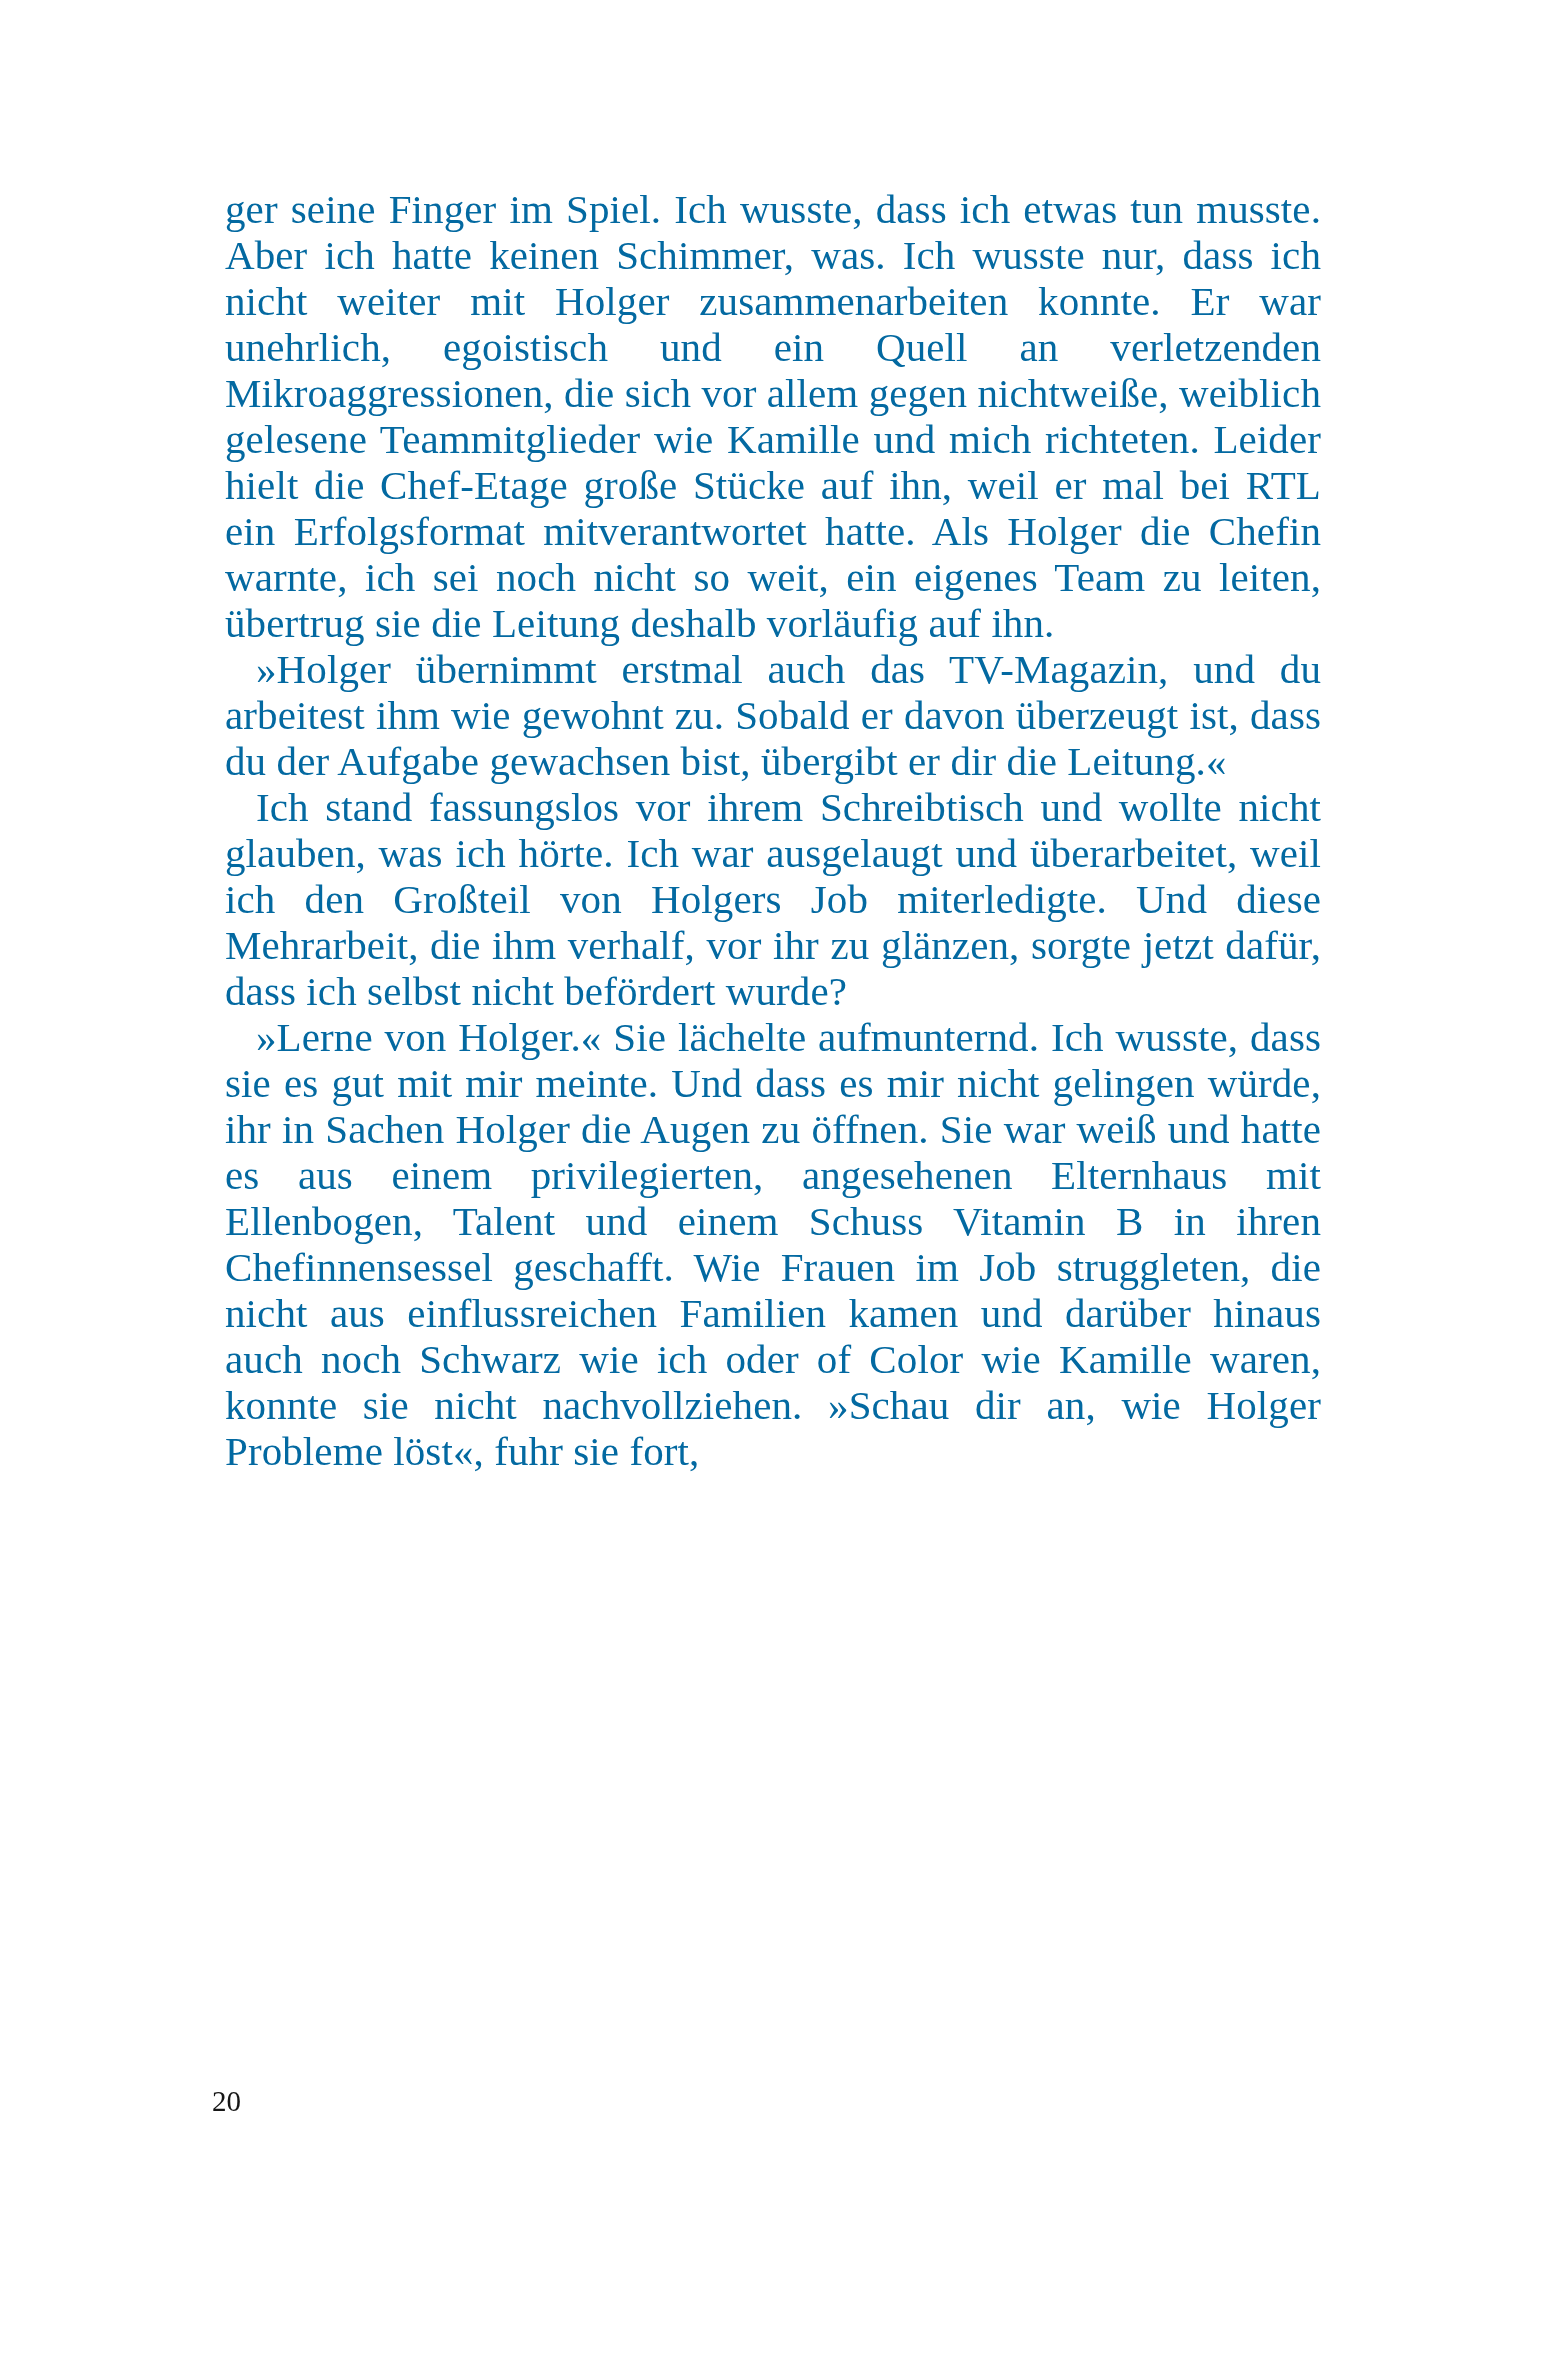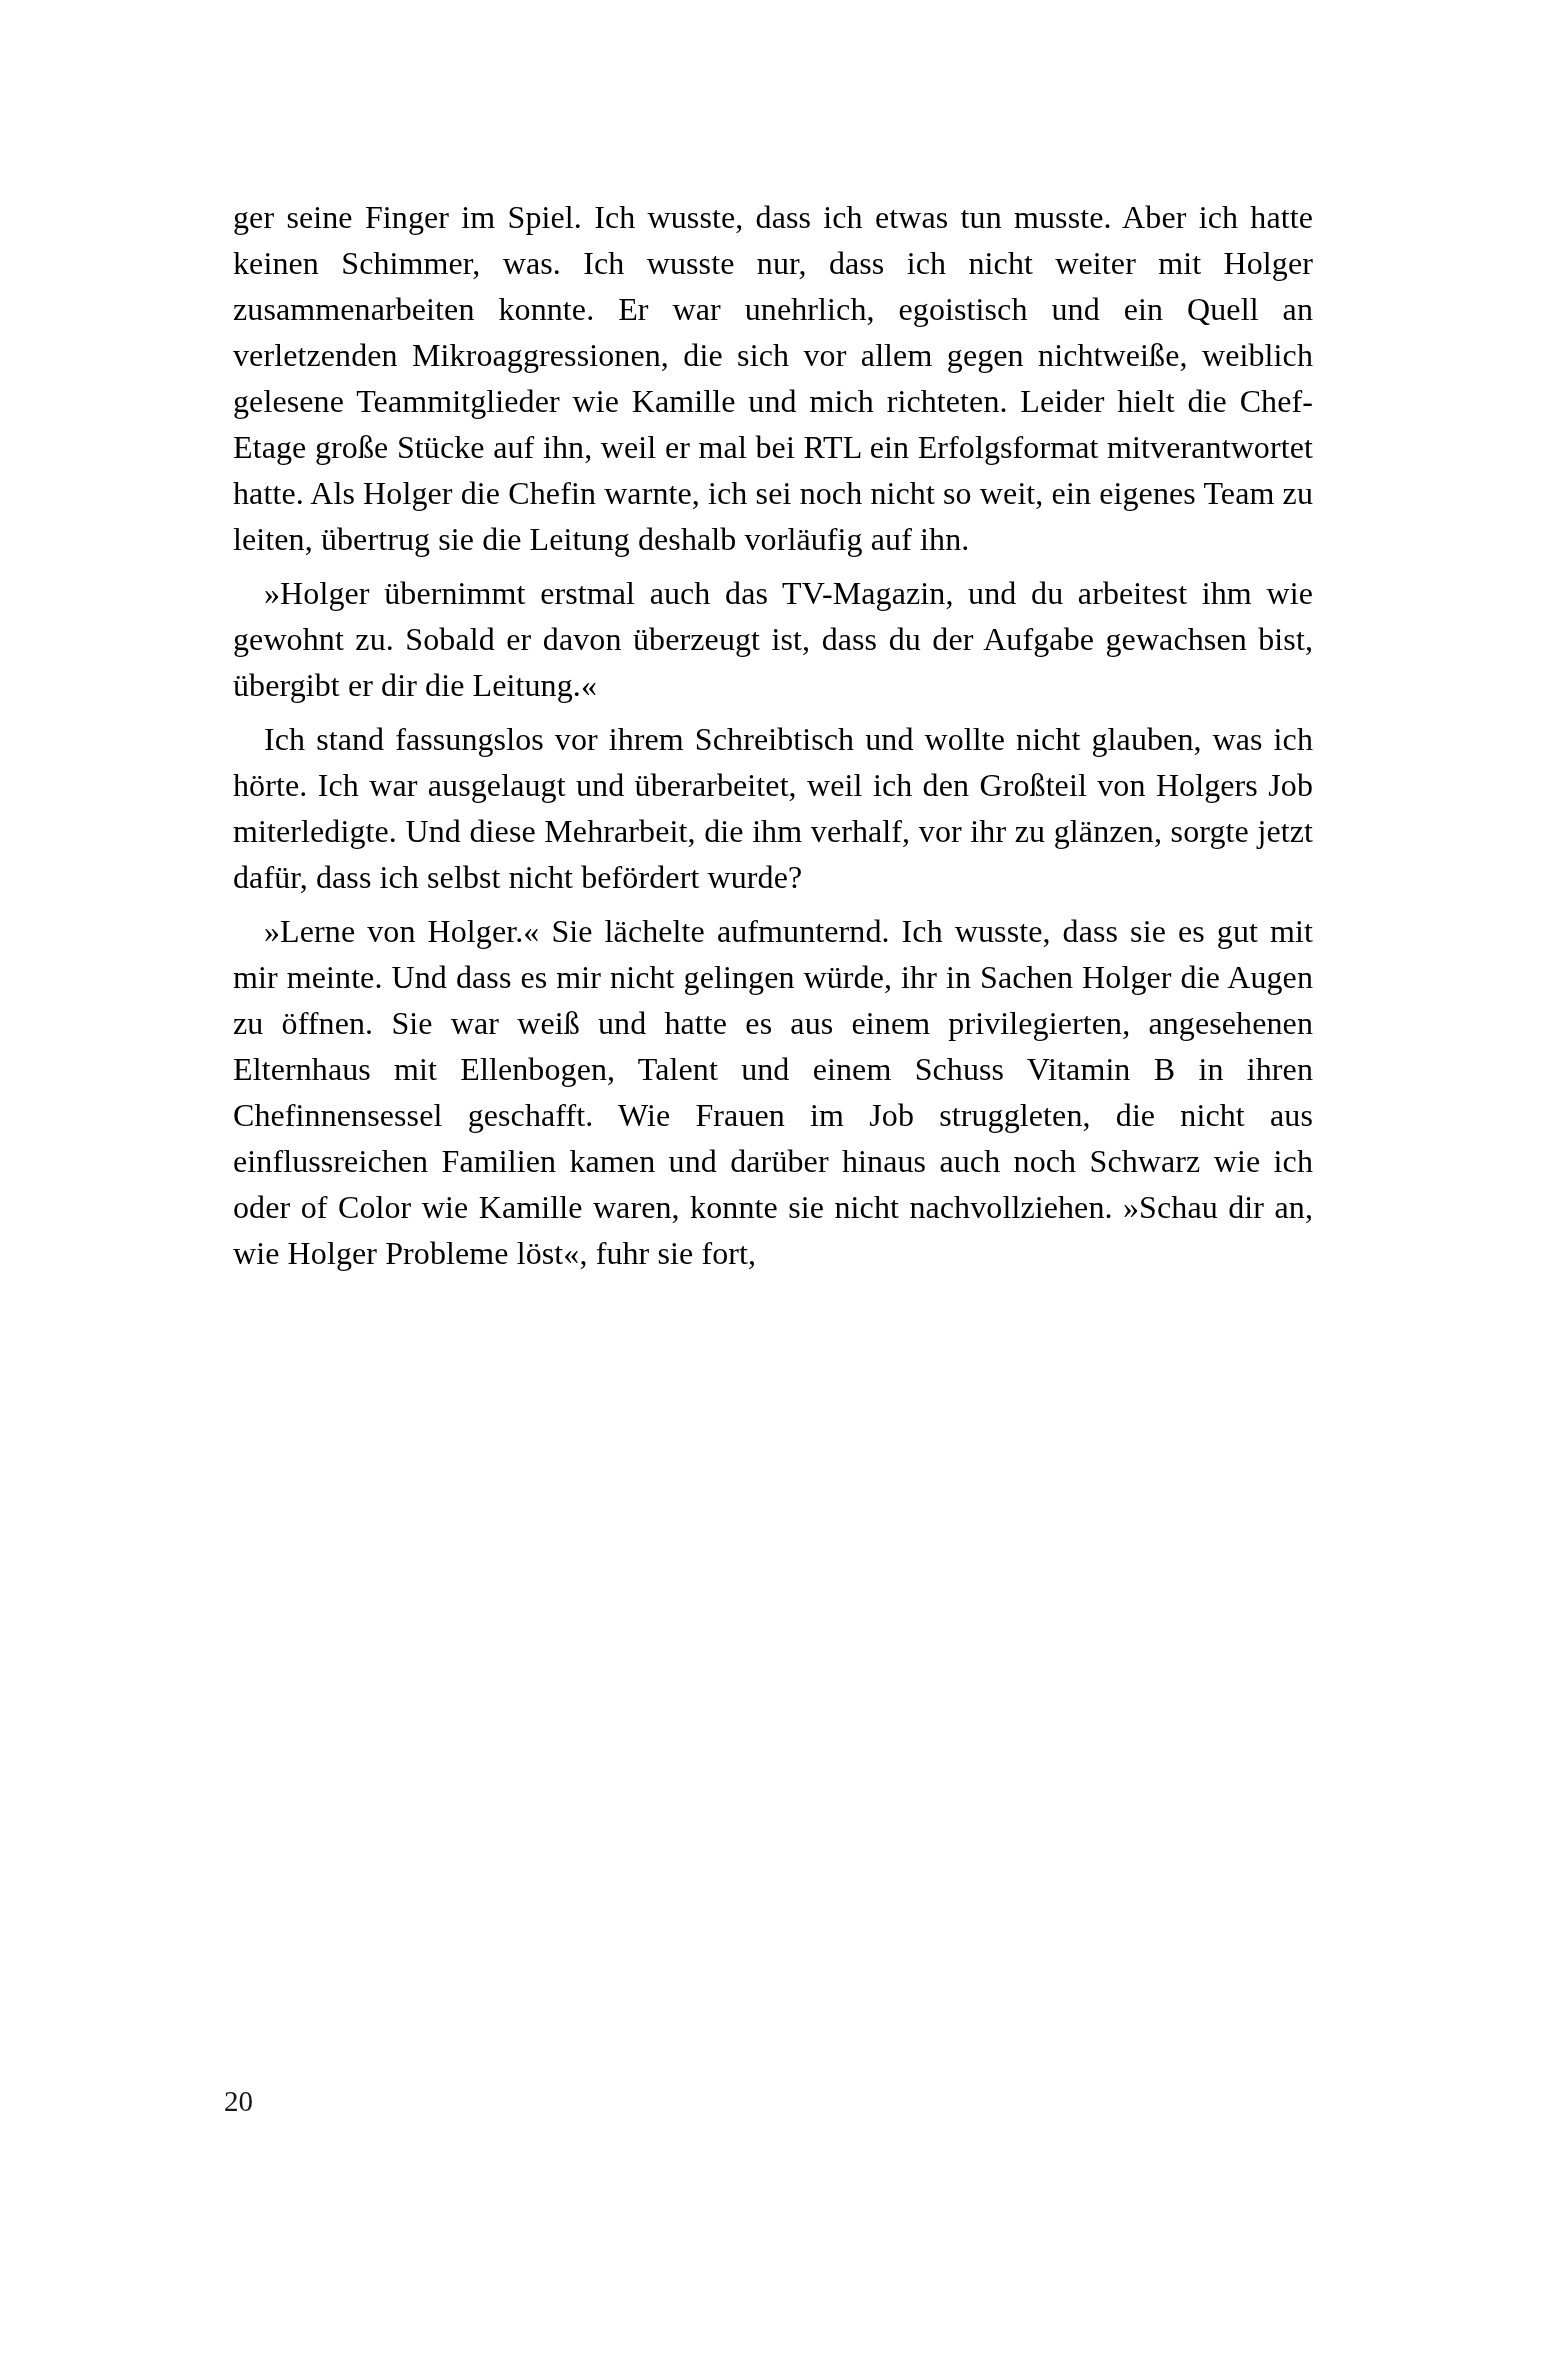--- a/index.html
+++ b/index.html
@@ -21,35 +21,35 @@
     box-sizing: border-box;
     background: #ffffff;
   }
   .text-block {
     position: absolute;
     left: 225px;
     top: 186px;
     width: 1096px;
   }
   .para {
-    margin: 8px;
-    font-size: 32px;
+    margin: 0;
+    font-size: 41px;
     line-height: 46px;
     text-align: justify;
     text-justify: inter-word;
     hyphens: manual;
-    color: #000000;
+    color: #0369a1;
     letter-spacing: 0.1px;
   }
   .para.indent {
     text-indent: 31px;
   }
   .page-number {
     position: absolute;
-    left: 224px;
+    left: 212px;
     top: 2084px;
     font-size: 29px;
     line-height: 35px;
     color: #161616;
     font-family: "Liberation Serif", serif;
   }
 </style>
 </head>
 <body>
 

